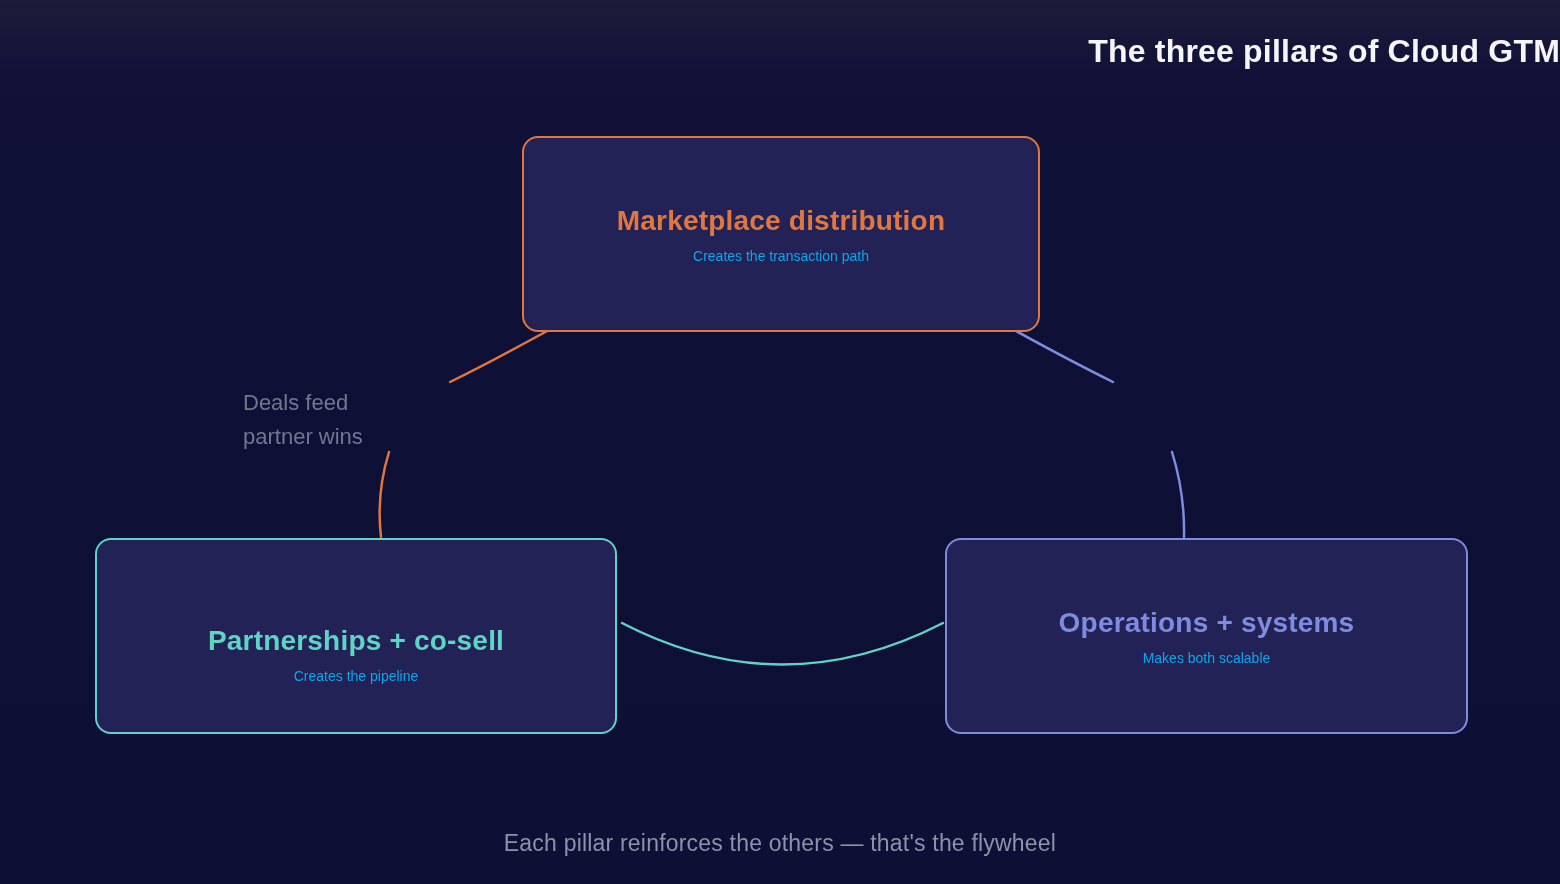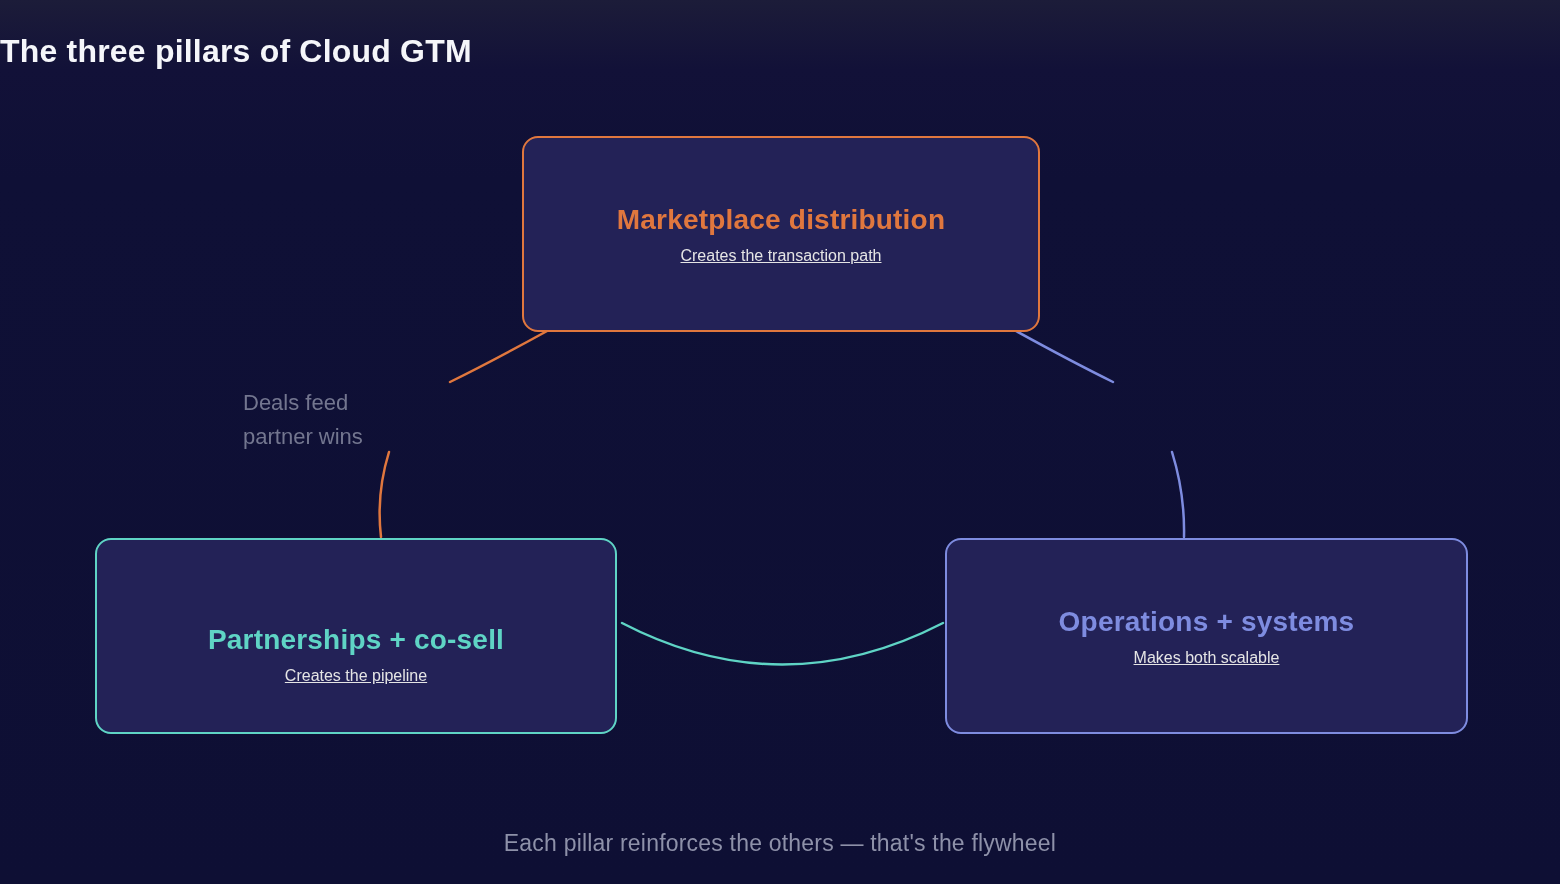--- a/index.html
+++ b/index.html
@@ -8,21 +8,21 @@
     width: 1560px;
     height: 884px;
     overflow: hidden;
     background: linear-gradient(180deg, #1c1c39 0px, #121138 70px, #0f1036 180px, #0e0f34 100%);
     font-family: "Liberation Sans", sans-serif;
     -webkit-font-smoothing: antialiased;
   }
   .diagram-title {
     position: absolute;
     top: 33px; left: 0; width: 100%;
-    text-align: left;
+    text-align: right;
     font-size: 32px;
     font-weight: 700;
     letter-spacing: 0.2px;
     color: #f5f6fa;
   }
   svg.connectors {
     position: absolute;
     left: 0; top: 0;
     width: 1560px; height: 884px;
     pointer-events: none;
@@ -40,21 +40,21 @@
     justify-content: center;
     gap: 11px;
   }
   .card--marketplace { left: 522px; top: 136px; width: 518px; border-color: #E0773E; }
   .card--partnerships { left: 95px;  top: 538px; width: 522px; border-color: #5FD4C5; }
   .card--operations  { left: 945px; top: 538px; width: 523px; border-color: #7E8CE0; }
   .card-title { font-size: 28px; font-weight: 700; letter-spacing: 0.2px; }
   .card--marketplace .card-title { color: #E0773E; }
   .card--partnerships .card-title { color: #5FD4C5; margin-top: 36px; }
   .card--operations  .card-title { color: #7E8CE0; }
-  .card-subtitle { font-size: 16px; color: #e5e5e5; text-decoration: underline; }
+  .card-subtitle { font-size: 14px; color: #0ea5e9; }
   .edge-label {
     position: absolute;
     color: #73768F;
     font-size: 22px;
     line-height: 34px;
     text-align: left;
     white-space: pre-line;
   }
   .edge-label--left  { left: 243px;  top: 386px; width: 300px; }
   .edge-label--right { left: 1020px; top: 386px; width: 300px; }

